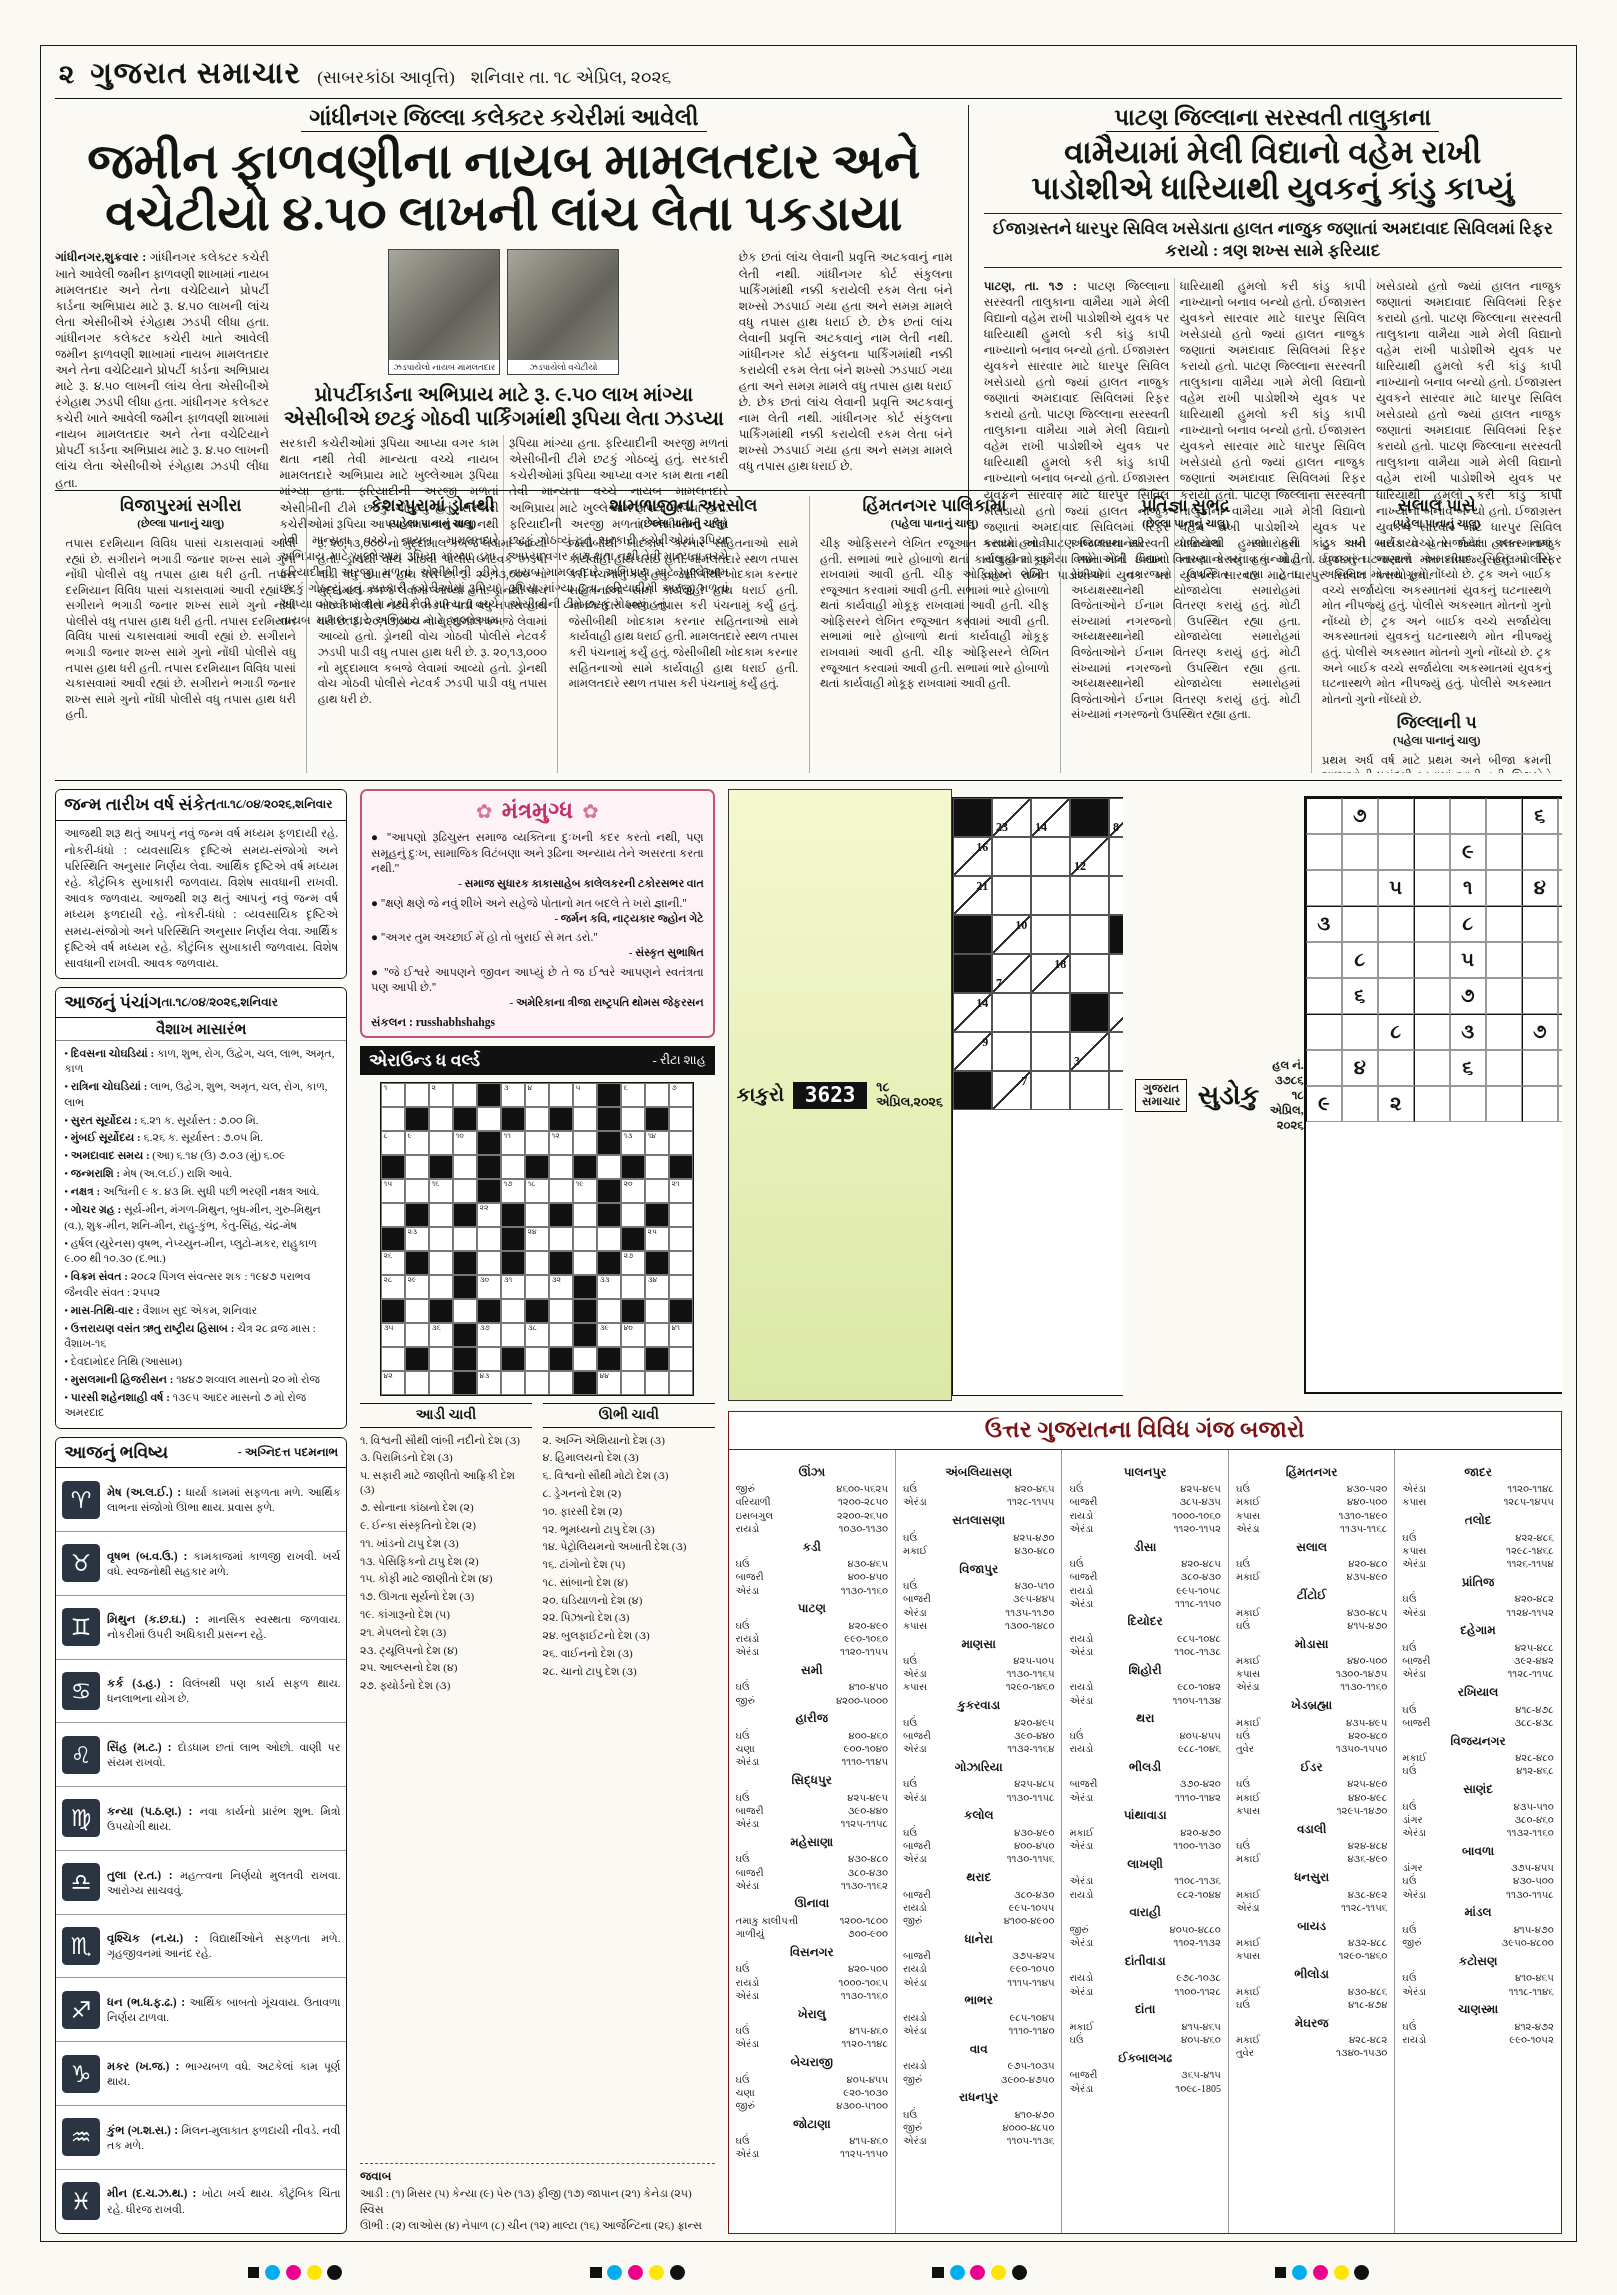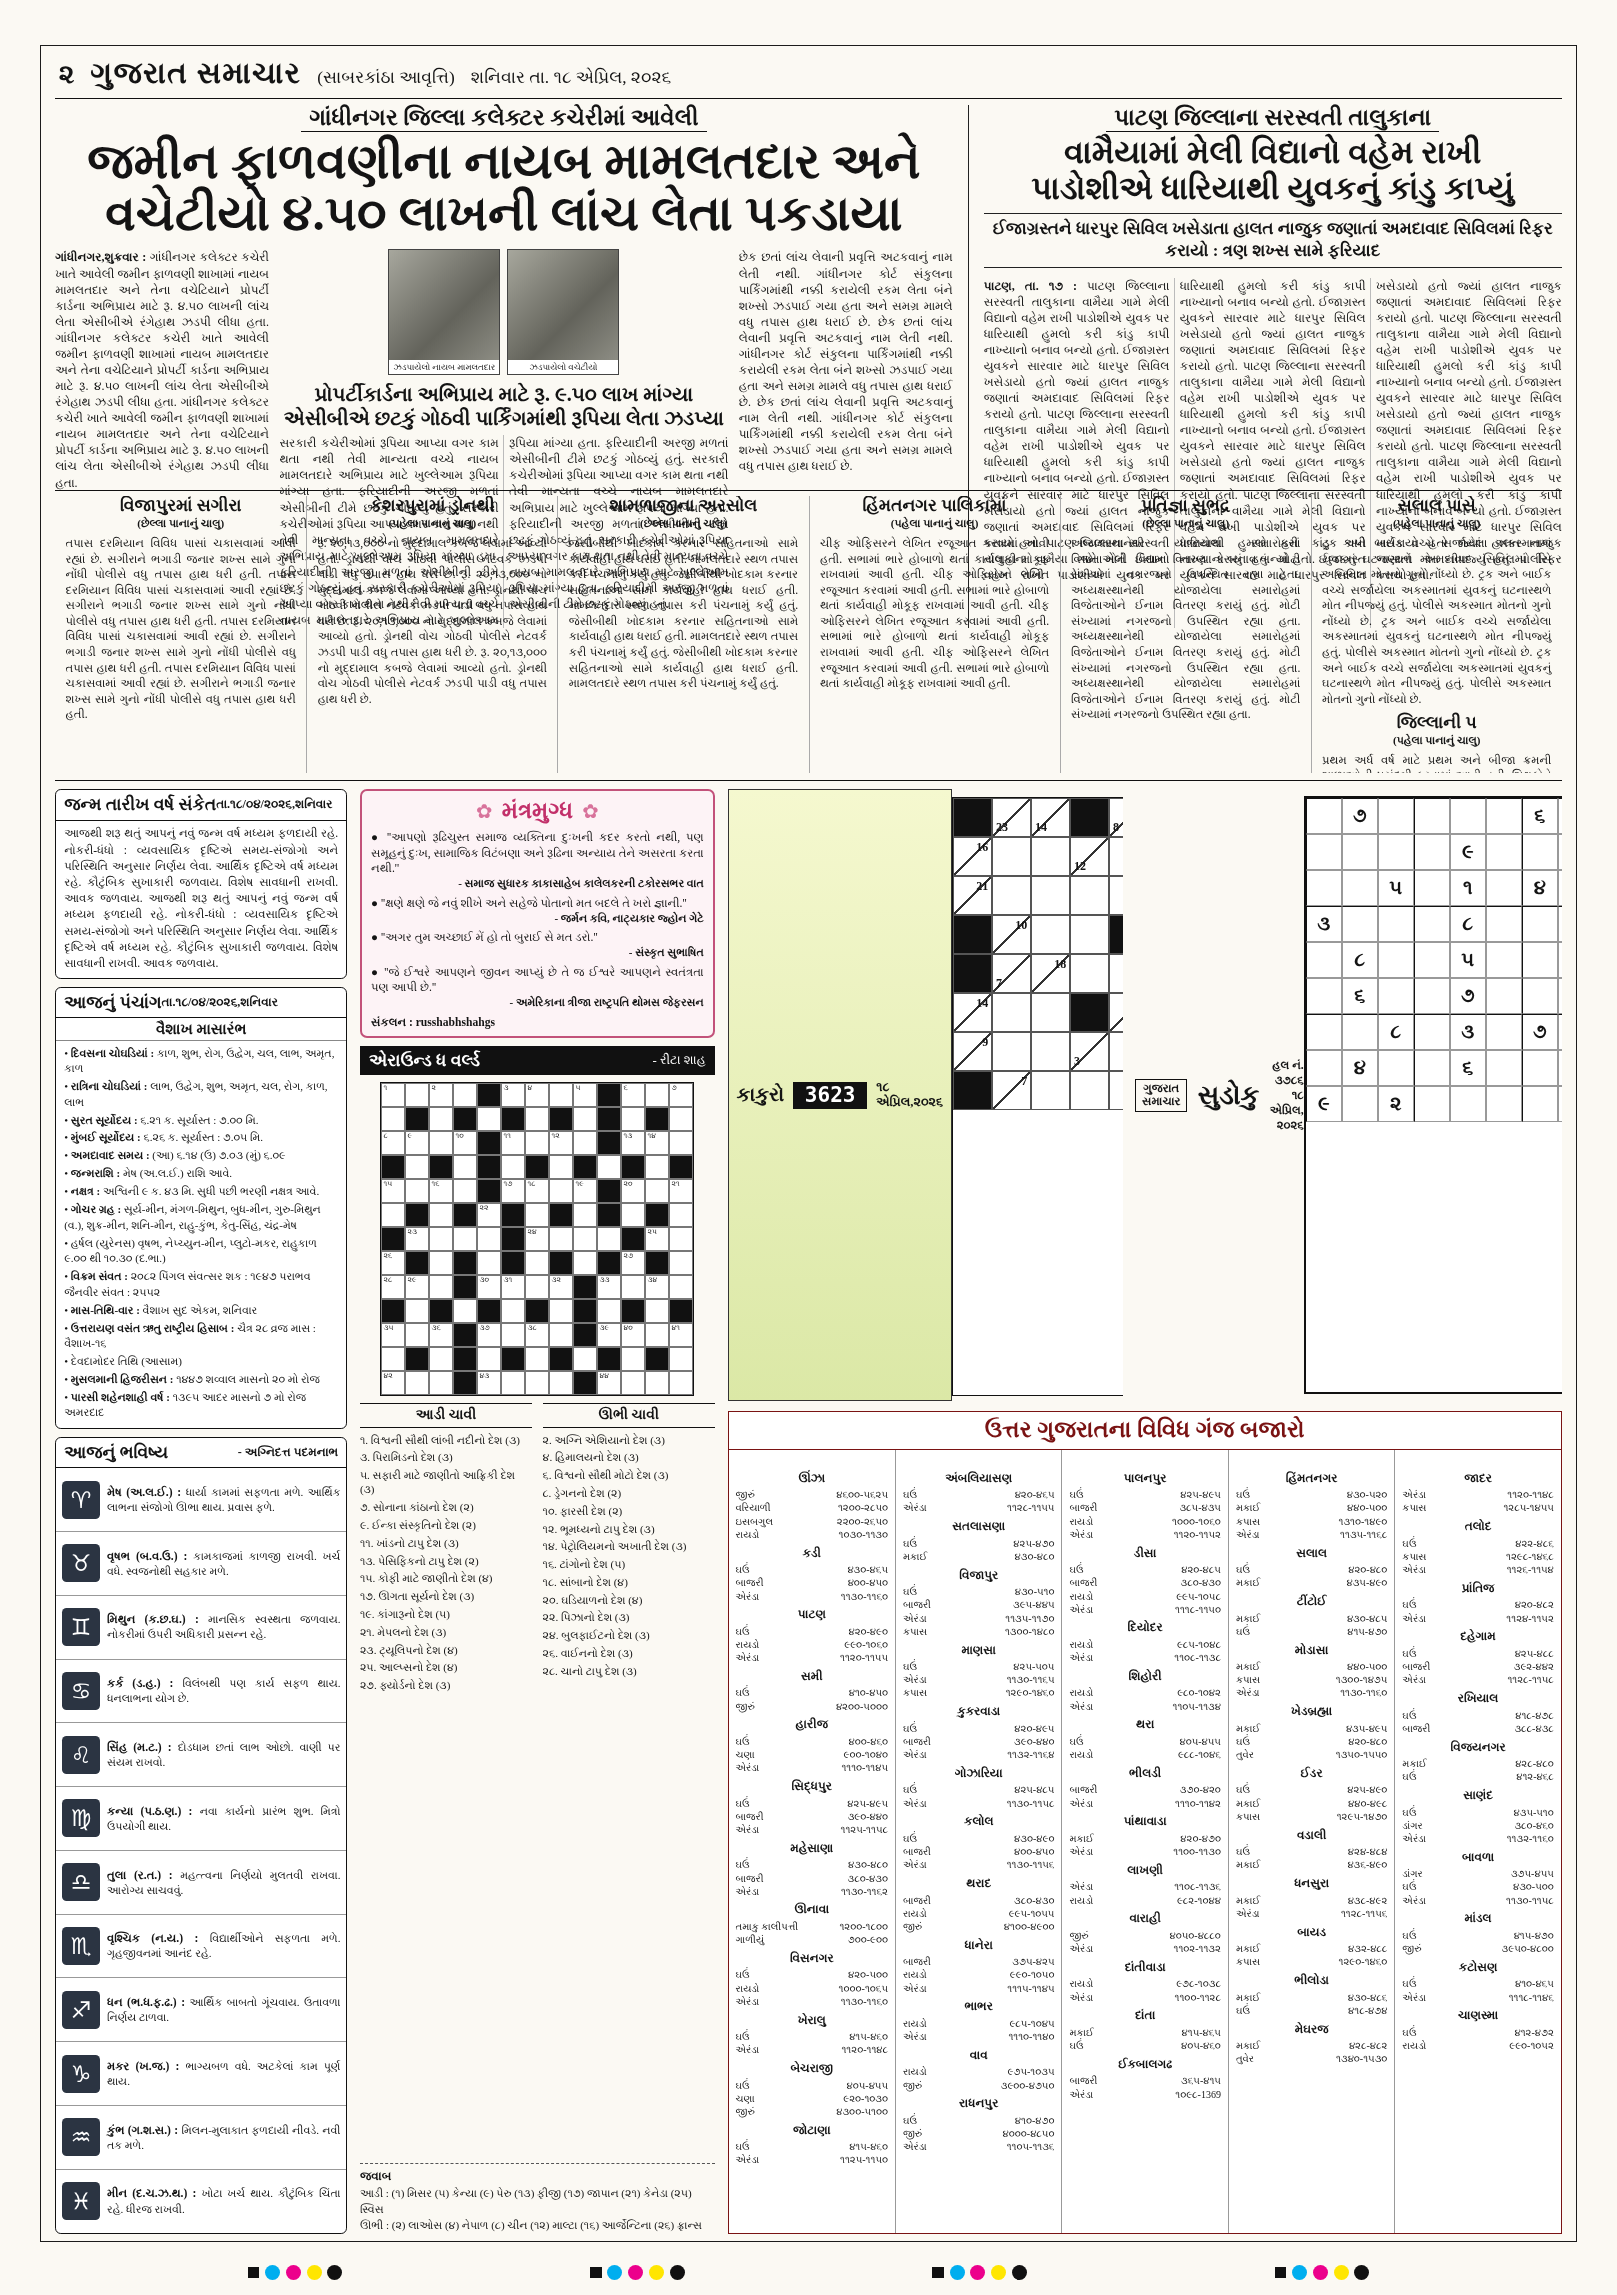--- a/index.html
+++ b/index.html
@@ -137,21 +137,21 @@
   .sud-rules li{margin-bottom:2.3px;}
   .sud-note{text-align:center;font-weight:bold;font-size:11.6px;margin-top:4.6px;}
 
   
   .markets{border:1.7px solid #7a1313;margin-top:9.2px;flex:1;display:flex;flex-direction:column;min-height:0;overflow:hidden;background:#fff;}
   .mk-title{border-bottom:1.7px solid #7a1313;color:#7a1313;font-size:23px;font-weight:bold;text-align:center;padding:5.8px 3.5px;}
   .mk-cols{flex:1;display:grid;grid-template-columns:repeat(5,1fr);min-height:0;overflow:hidden;}
   .mk-col{padding:4.6px 7px;font-size:10px;line-height:1.32;min-width:0;overflow:hidden;}
   .mk-col + .mk-col{border-left:0.6px solid #999;}
   .mk-town{font-weight:bold;text-align:center;font-size:12px;margin:4.6px 0 1.7px;}
-  .mk-town:first-child{margin-top:16px;}
+  .mk-town:first-child{margin-top:10px;}
   .mk-row{display:flex;justify-content:space-between;gap:3.5px;}
 
   
   .regmarks{position:absolute;left:0;right:0;bottom:15px;display:flex;justify-content:space-evenly;align-items:center;}
   .reg-group{display:flex;gap:5.8px;align-items:center;}
   .reg-dot{width:15px;height:15px;border-radius:50%;}
   .reg-sq{width:11.6px;height:11.6px;background:#111;}
 </style>
 </head>
 <body>
@@ -1333,21 +1333,21 @@
                   <span>ઘઉં</span>
                   <span>૪૦૫-૪૬૦</span>
                 </div>
                 <div class="mk-town">ઈકબાલગઢ</div>
                 <div class="mk-row">
                   <span>બાજરી</span>
                   <span>૩૬૫-૪૧૫</span>
                 </div>
                 <div class="mk-row">
                   <span>એરંડા</span>
-                  <span>૧૦૯૮-1369</span>
+                  <span>૧૦૯૮-1805</span>
                 </div>
               </div>
               <div class="mk-col">
                 <div class="mk-town">હિંમતનગર</div>
                 <div class="mk-row">
                   <span>ઘઉં</span>
                   <span>૪૩૦-૫૨૦</span>
                 </div>
                 <div class="mk-row">
                   <span>મકાઈ</span>

